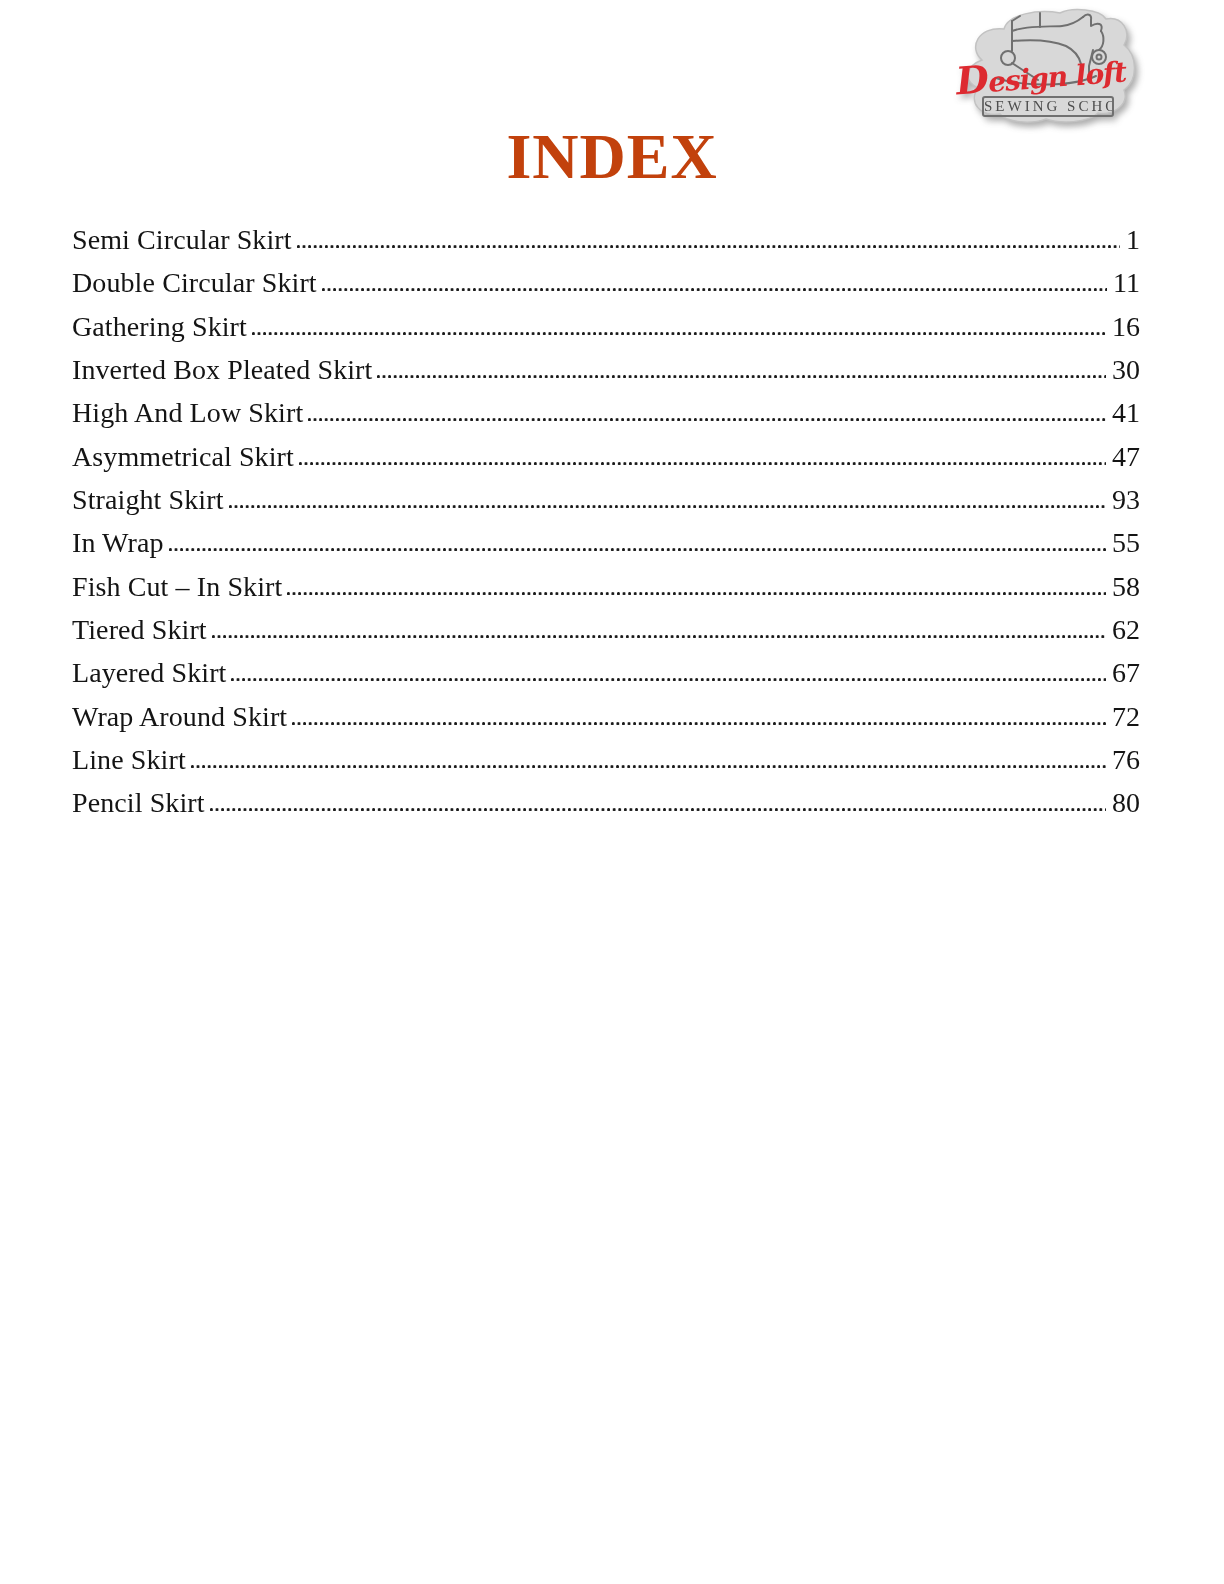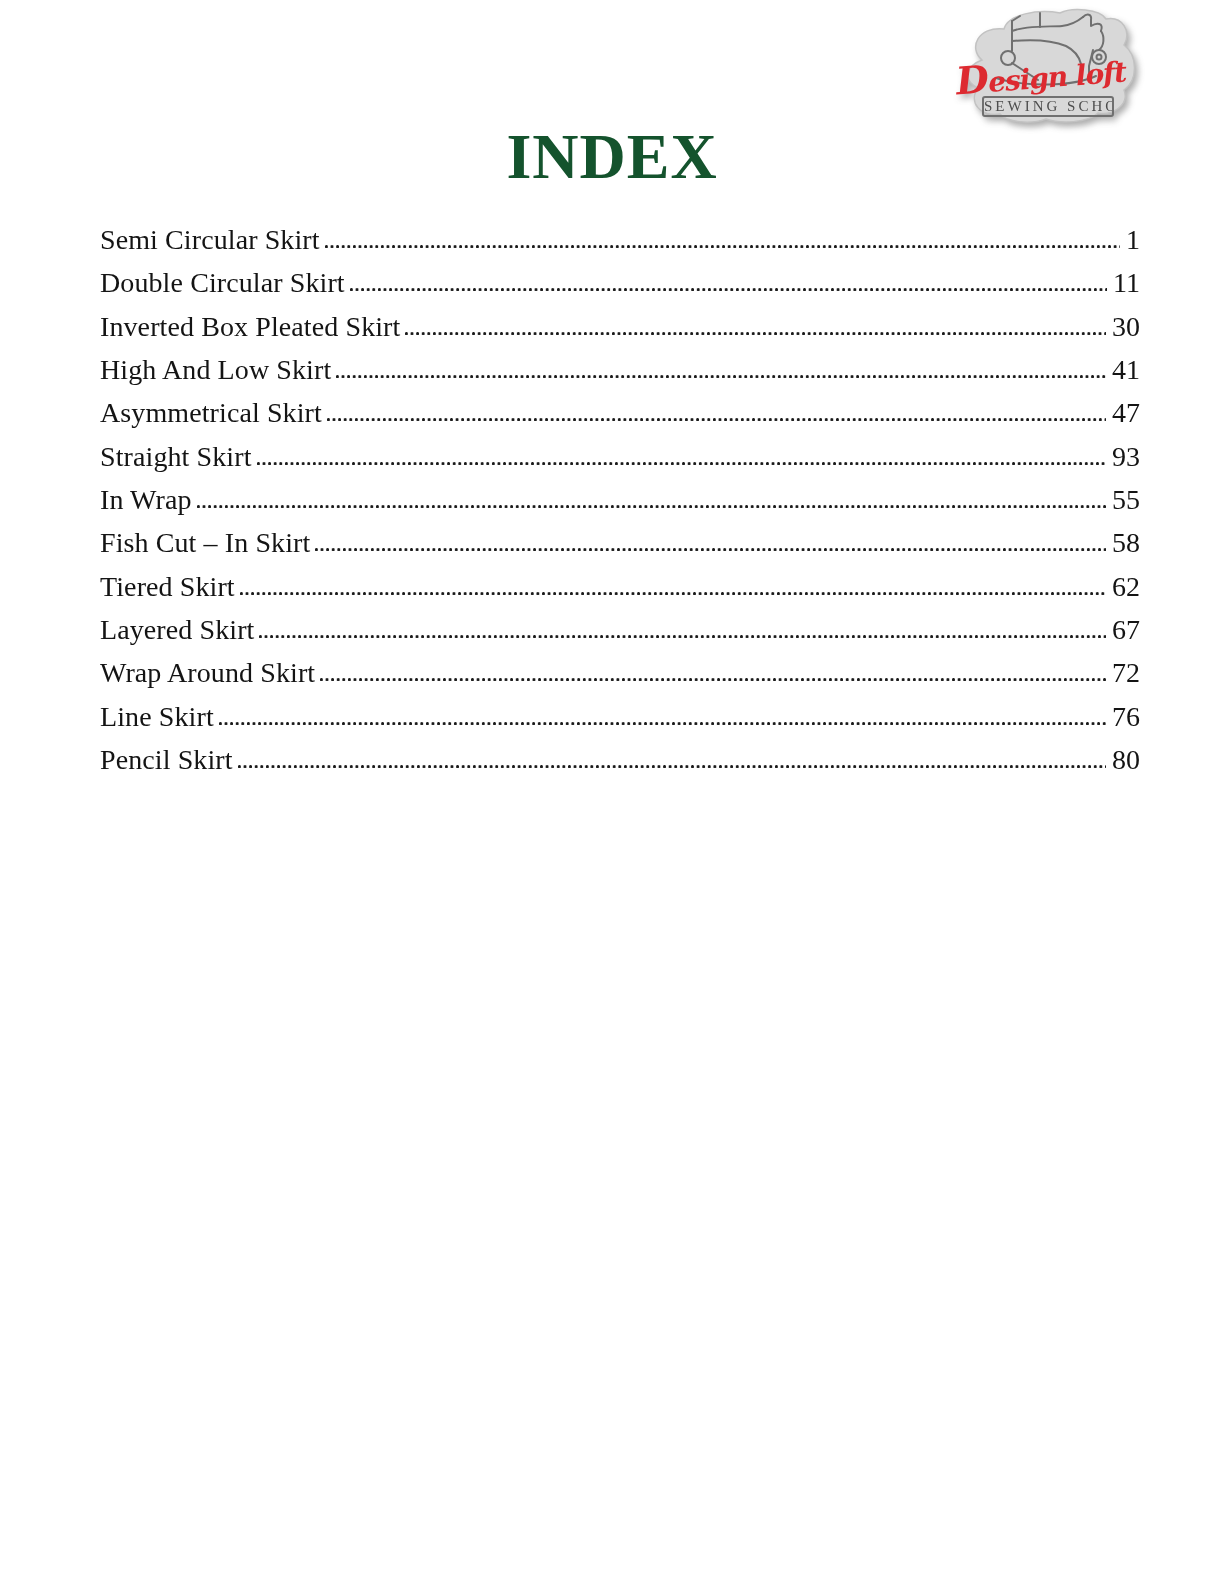--- a/index.html
+++ b/index.html
@@ -68,42 +68,41 @@
     top: 122px;
     left: 0;
     right: 0;
     margin: 0;
     text-align: center;
     font-family: "Liberation Serif", serif;
     font-weight: bold;
     font-size: 64px;
     line-height: 70px;
     letter-spacing: 1px;
-    color: #14532d;
+    color: #c2410c;
   }
 
   
   .toc {
     position: absolute;
     left: 72px;
     top: 218px;
     width: 1068px;
   }
   .toc-row {
     display: flex;
     align-items: baseline;
     height: 43.35px;
     line-height: 43.35px;
     font-size: 28px;
     color: #141414;
   }
   .toc-label {
     white-space: nowrap;
     letter-spacing: 0.1px;
-    margin-left: 28px;
   }
   .leader {
     flex: 1 1 auto;
     height: 5px;
     min-width: 24px;
     margin: 0 6px 0 5px;
     background-image: radial-gradient(circle at 1.4px 2.6px, #1a1a1a 1.25px, transparent 1.7px);
     background-size: 5.6px 5px;
     background-repeat: repeat-x;
     background-position: left bottom;
@@ -156,20 +155,25 @@
       <span class="toc-page">1</span>
     </div>
 
 
     <div class="toc-row">
       <span class="toc-label">Double Circular Skirt</span>
       <span class="leader"></span>
       <span class="toc-page">11</span>
     </div>
 
+    <div class="toc-row">
+      <span class="toc-label">Gathering Skirt</span>
+      <span class="leader"></span>
+      <span class="toc-page">16</span>
+    </div>
 
 
 
     <div class="toc-row">
       <span class="toc-label">Inverted Box Pleated Skirt</span>
       <span class="leader"></span>
       <span class="toc-page">30</span>
     </div>
 
 

